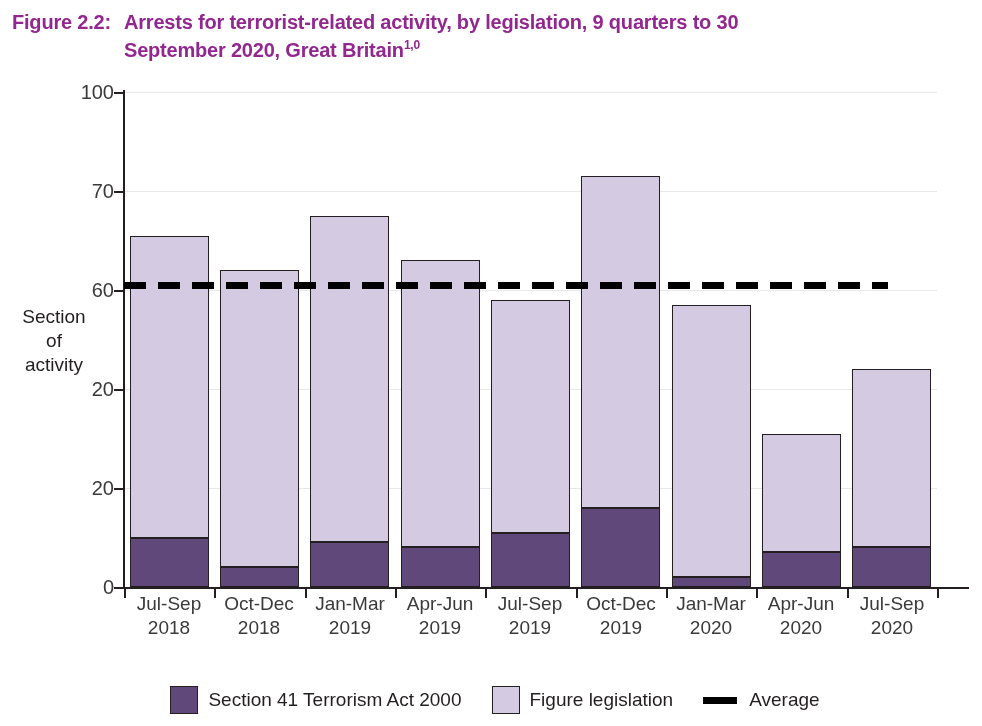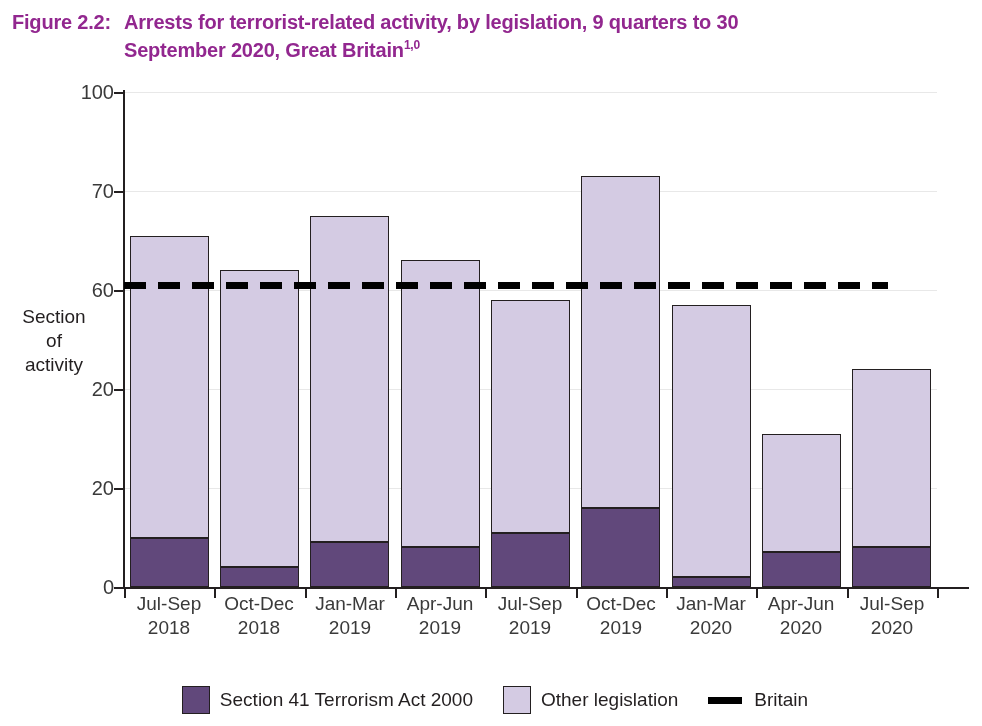--- a/index.html
+++ b/index.html
@@ -347,19 +347,19 @@
 
 </div>
 
 <div id="legend">
     <div class="legend-item">
       <span class="legend-swatch" style="background: rgb(97, 72, 123);"></span>
       <span>Section 41 Terrorism Act 2000</span>
     </div>
     <div class="legend-item">
       <span class="legend-swatch" style="background: rgb(212, 203, 227);"></span>
-      <span>Other legislation</span>
+      <span>Figure legislation</span>
     </div>
     <div class="legend-item">
       <span class="legend-dash" style="background: rgb(0, 0, 0);"></span>
-      <span>Britain</span>
+      <span>Average</span>
     </div>
   </div>
 
 </body></html>

